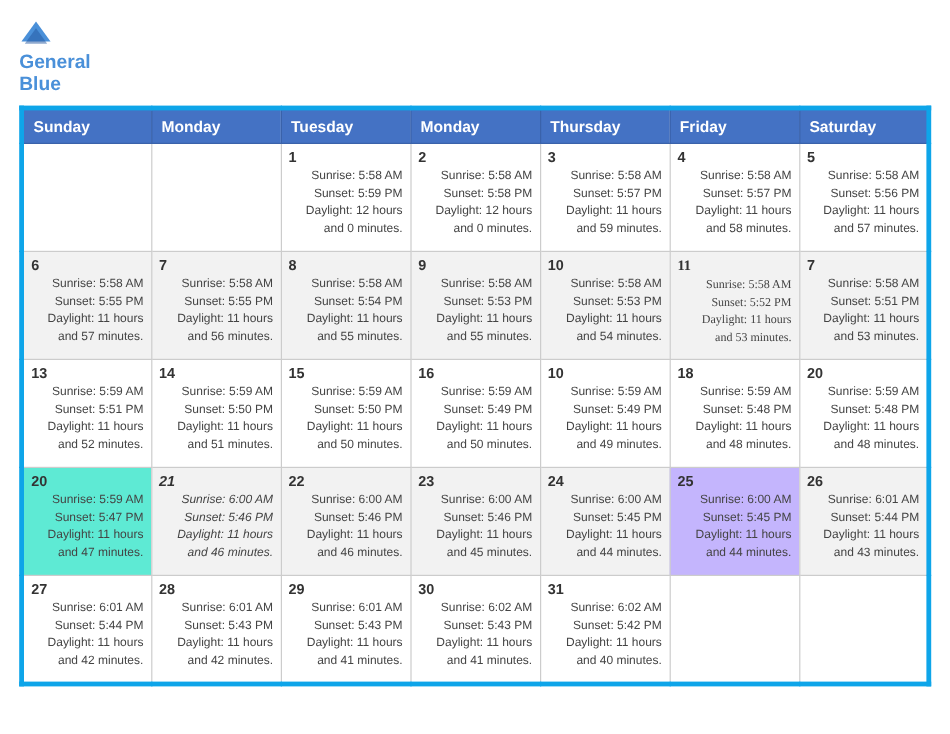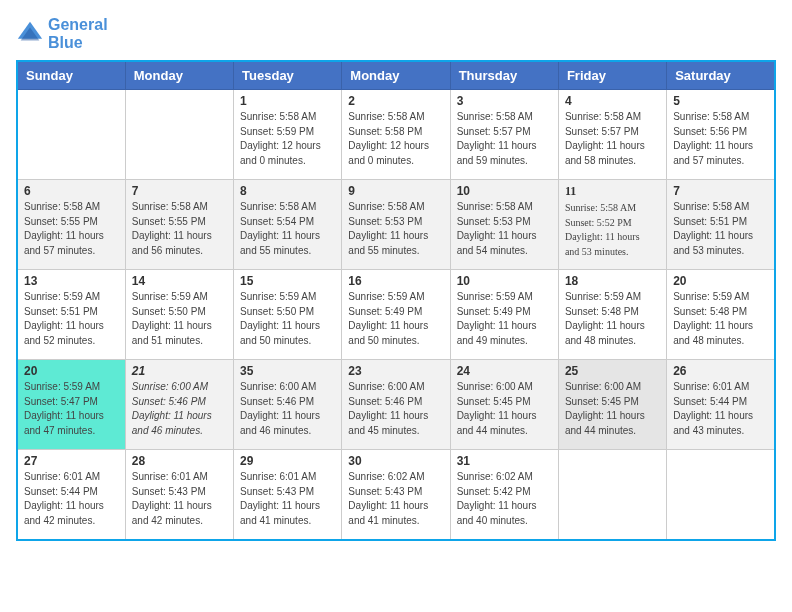--- a/index.html
+++ b/index.html
@@ -11,21 +11,22 @@
       padding: 16px;
     }
     .header {
       display: flex;
       justify-content: space-between;
       align-items: flex-start;
       margin-bottom: 8px;
     }
     .logo {
       display: flex;
-      align-items: center;
+      align-items: flex-start;
+      flex-direction: column;
     }
     .logo-icon {
       width: 28px;
       height: 28px;
       margin-right: 4px;
     }
     .title-area {
       text-align: right;
     }
     .month-title {
@@ -34,21 +35,21 @@
       color: #333;
       line-height: 1.1;
     }
     .subtitle {
       font-size: 15px;
       color: #555;
     }
     .calendar-table {
       width: 100%;
       border-collapse: collapse;
-      border: 2px solid #0ea5e9;
+      border: 4px solid #0ea5e9;
     }
     .calendar-table th {
       background-color: #4472C4;
       color: #fff;
       text-align: left;
       padding: 6px 8px;
       font-size: 13px;
       border: 1px solid #3a62aa;
     }
     .calendar-table td {
@@ -70,20 +71,21 @@
     .day-number {
       font-weight: bold;
       font-size: 12px;
       margin-bottom: 2px;
       display: block;
     }
     .day-info {
       line-height: 1.45;
       font-size: 10px;
       color: #444;
+      text-align: right;
     }
     .empty-cell {
       background-color: #fff !important;
     }
   </style>
 </head>
 <body>
 
 <div class="header">
   <div class="logo">
@@ -265,41 +267,41 @@
 and 47 minutes.</div>
         </td>
         <td style="background-color: rgb(242, 242, 242); font-style: italic;">
           <span class="day-number">21</span>
           <div class="day-info" style="white-space: pre-line;">Sunrise: 6:00 AM
 Sunset: 5:46 PM
 Daylight: 11 hours
 and 46 minutes.</div>
         </td>
         <td style="background-color: rgb(242, 242, 242);">
-          <span class="day-number">35</span>
+          <span class="day-number">22</span>
           <div class="day-info" style="white-space: pre-line;">Sunrise: 6:00 AM
 Sunset: 5:46 PM
 Daylight: 11 hours
 and 46 minutes.</div>
         </td>
         <td style="background-color: rgb(242, 242, 242);">
           <span class="day-number">23</span>
           <div class="day-info" style="white-space: pre-line;">Sunrise: 6:00 AM
 Sunset: 5:46 PM
 Daylight: 11 hours
 and 45 minutes.</div>
         </td>
         <td style="background-color: rgb(242, 242, 242);">
           <span class="day-number">24</span>
           <div class="day-info" style="white-space: pre-line;">Sunrise: 6:00 AM
 Sunset: 5:45 PM
 Daylight: 11 hours
 and 44 minutes.</div>
         </td>
-        <td style="background-color: #e5e5e5;">
+        <td style="background-color: #c4b5fd;">
           <span class="day-number">25</span>
           <div class="day-info" style="white-space: pre-line;">Sunrise: 6:00 AM
 Sunset: 5:45 PM
 Daylight: 11 hours
 and 44 minutes.</div>
         </td>
         <td style="background-color: rgb(242, 242, 242);">
           <span class="day-number">26</span>
           <div class="day-info" style="white-space: pre-line;">Sunrise: 6:01 AM
 Sunset: 5:44 PM

